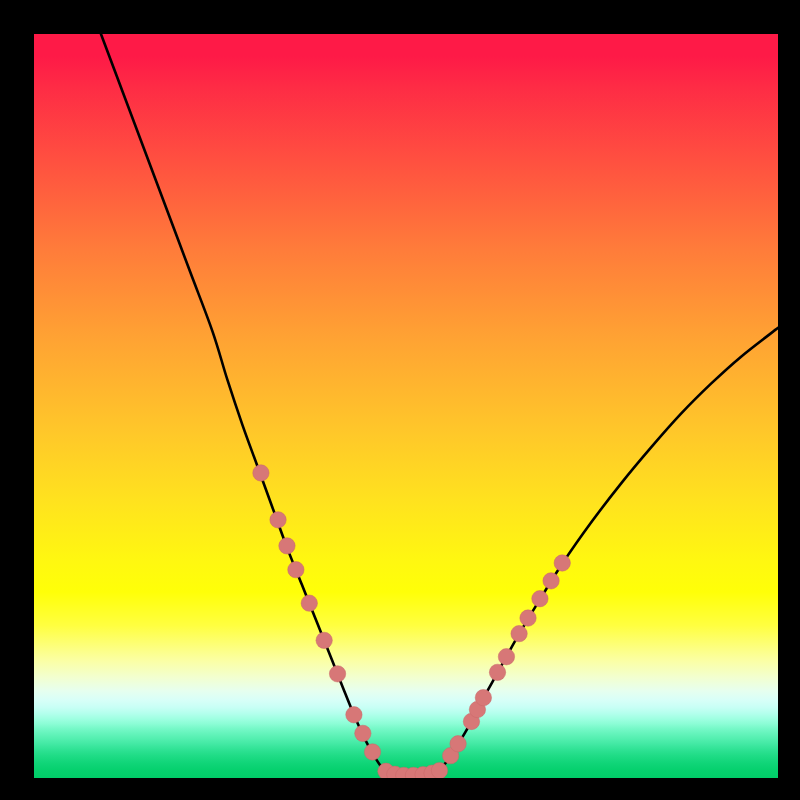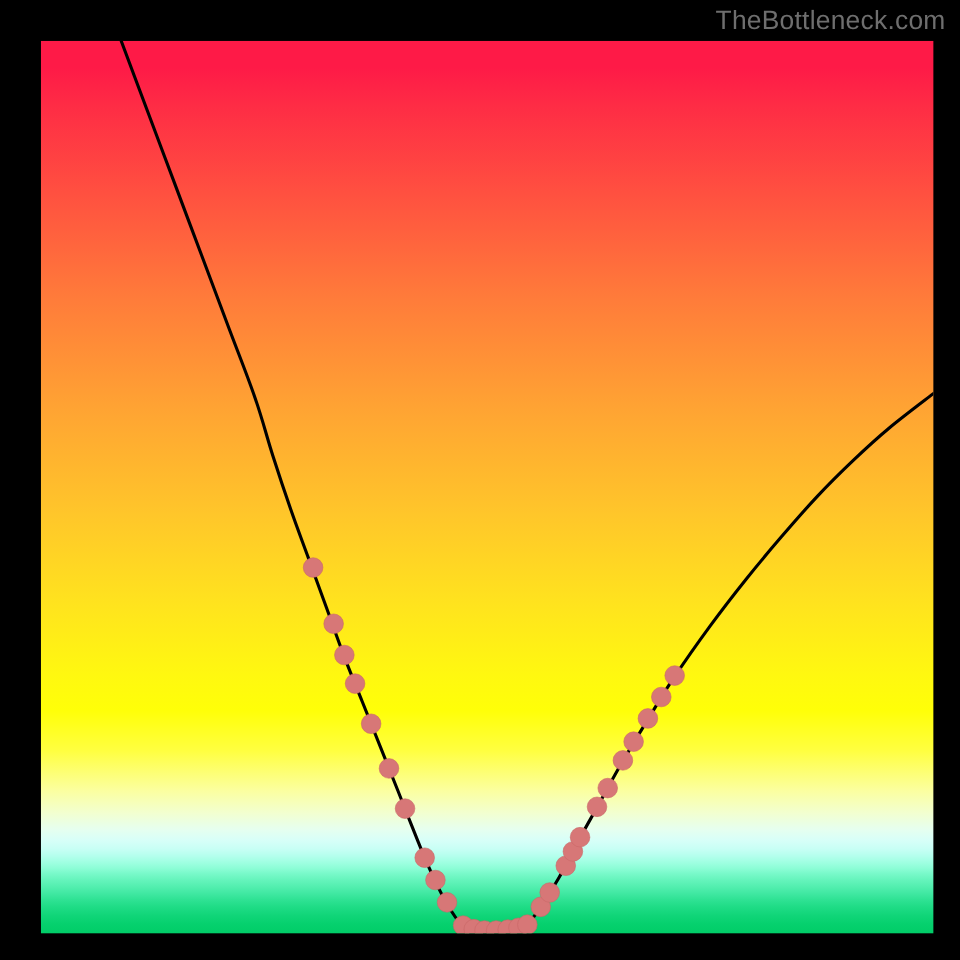--- a/index.html
+++ b/index.html
@@ -114,15 +114,14 @@
           <circle cx="472.44" cy="622.73" r="8.18" fill="#d77777" stroke="#c96868" stroke-width="0.5"></circle>
           <circle cx="485.09" cy="599.66" r="8.18" fill="#d77777" stroke="#c96868" stroke-width="0.5"></circle>
           <circle cx="494.02" cy="584.04" r="8.18" fill="#d77777" stroke="#c96868" stroke-width="0.5"></circle>
           <circle cx="505.92" cy="564.70" r="8.18" fill="#d77777" stroke="#c96868" stroke-width="0.5"></circle>
           <circle cx="517.08" cy="546.84" r="8.18" fill="#d77777" stroke="#c96868" stroke-width="0.5"></circle>
           <circle cx="528.24" cy="528.98" r="8.18" fill="#d77777" stroke="#c96868" stroke-width="0.5"></circle>
         </g>
     </svg>
   </div>
 
-  <div class="watermark">TheBottleneck.com</div>
 
 </div>
 
 </body></html>

